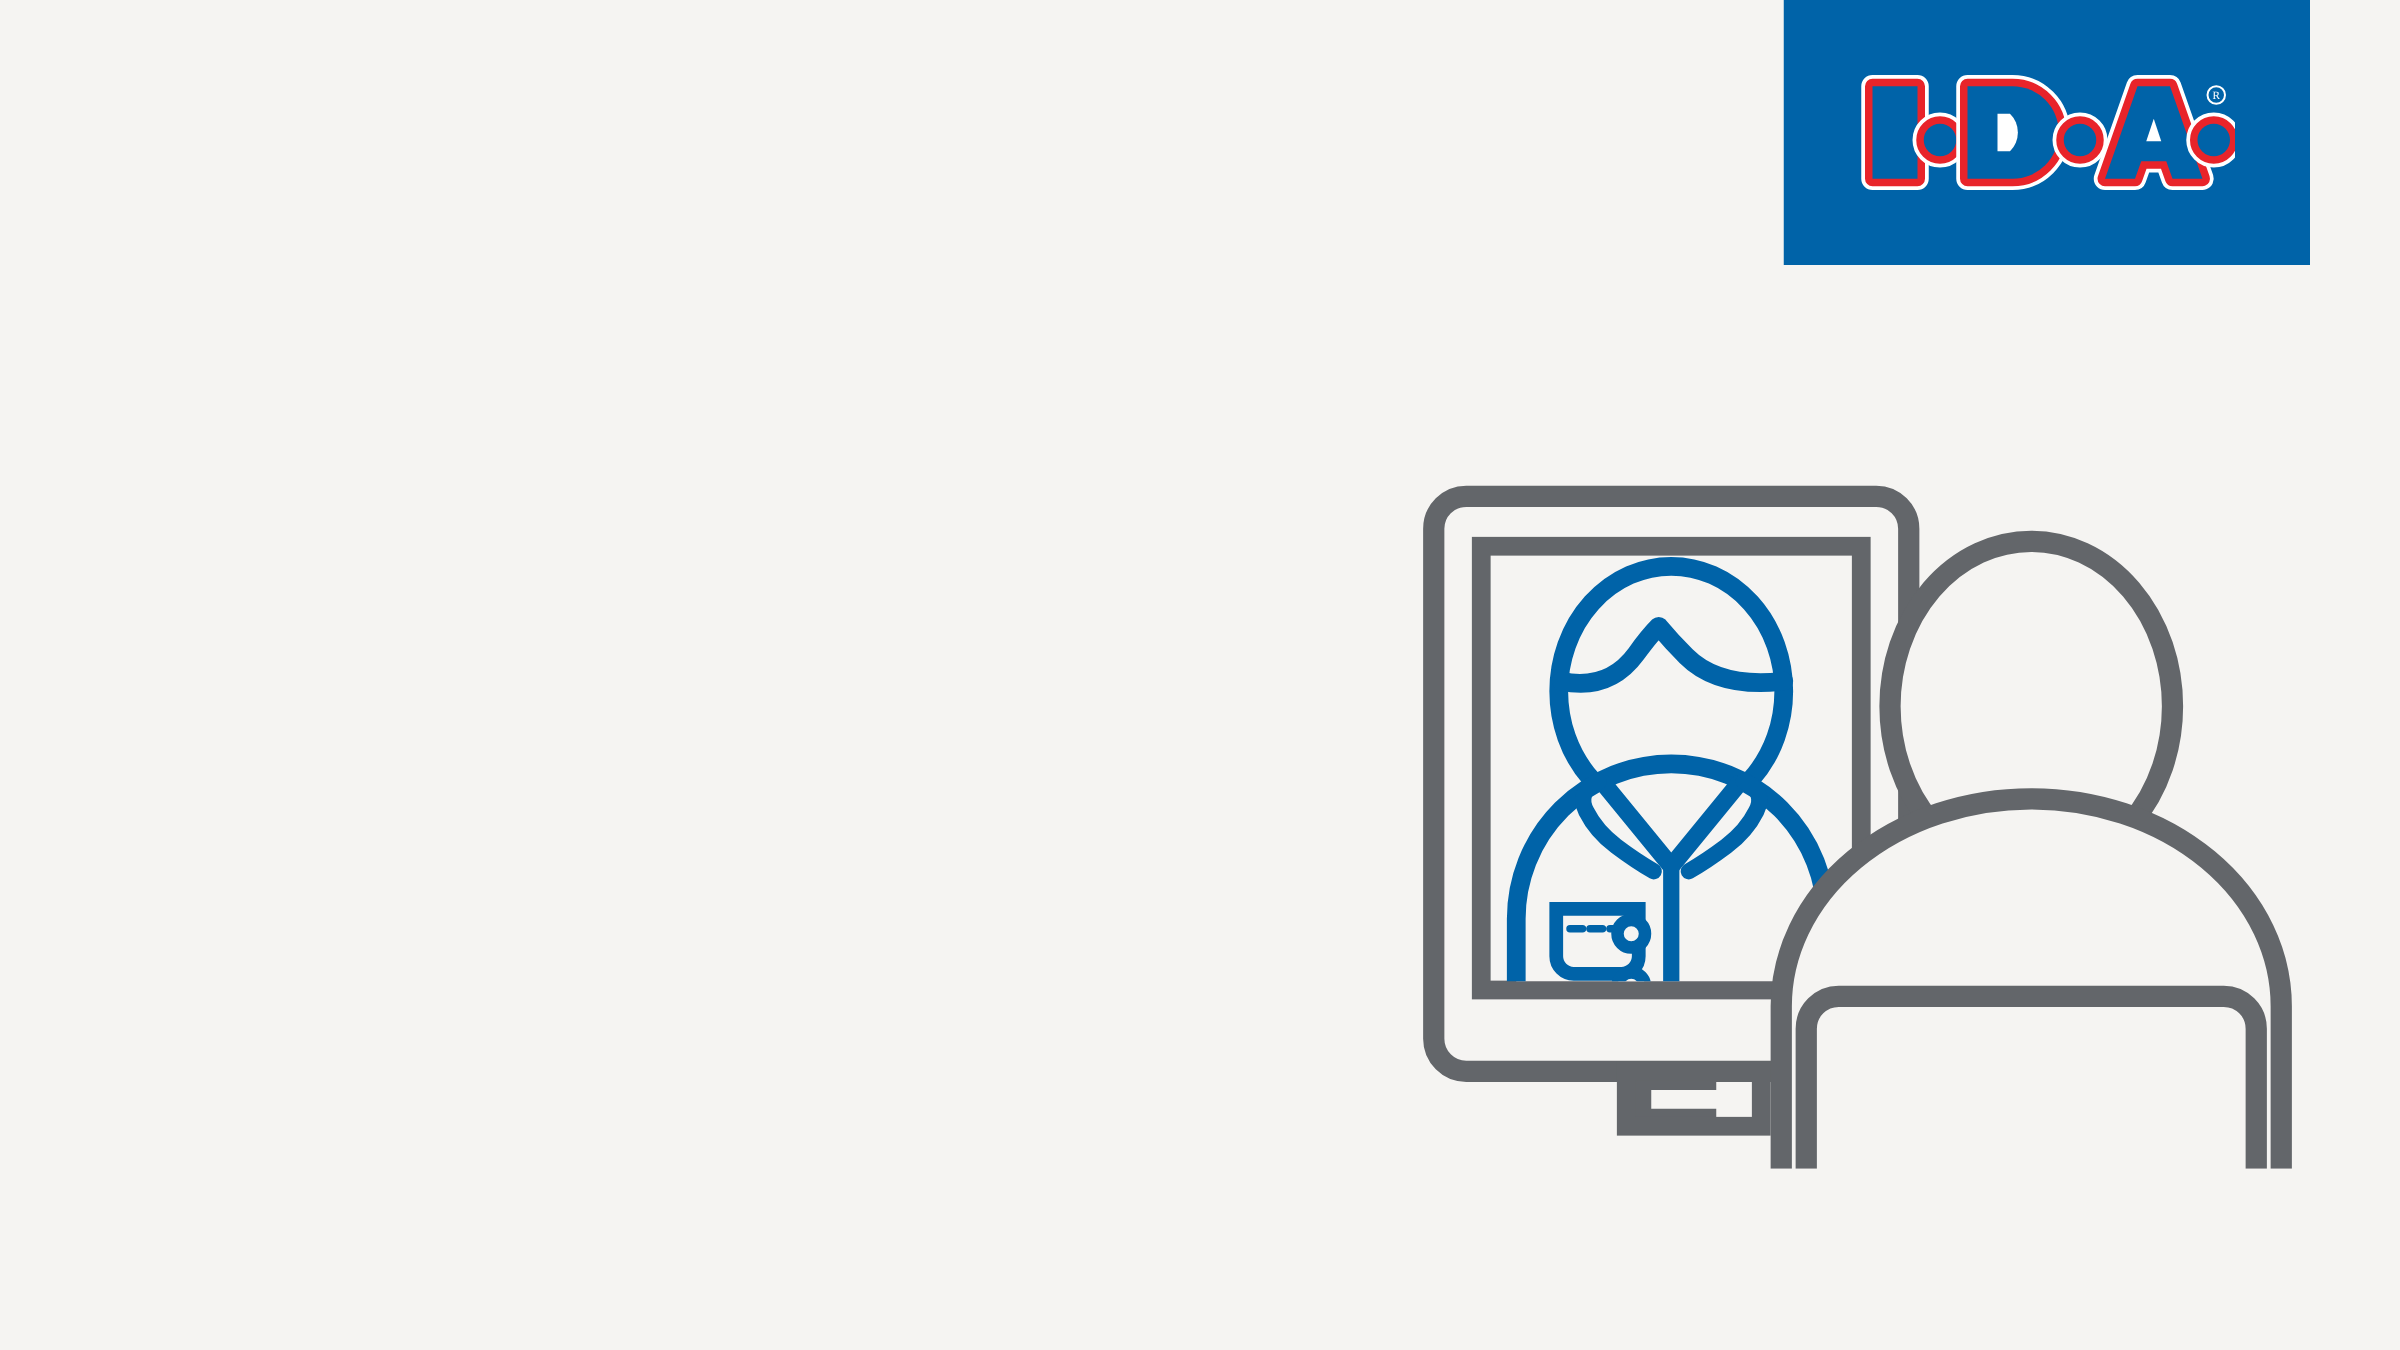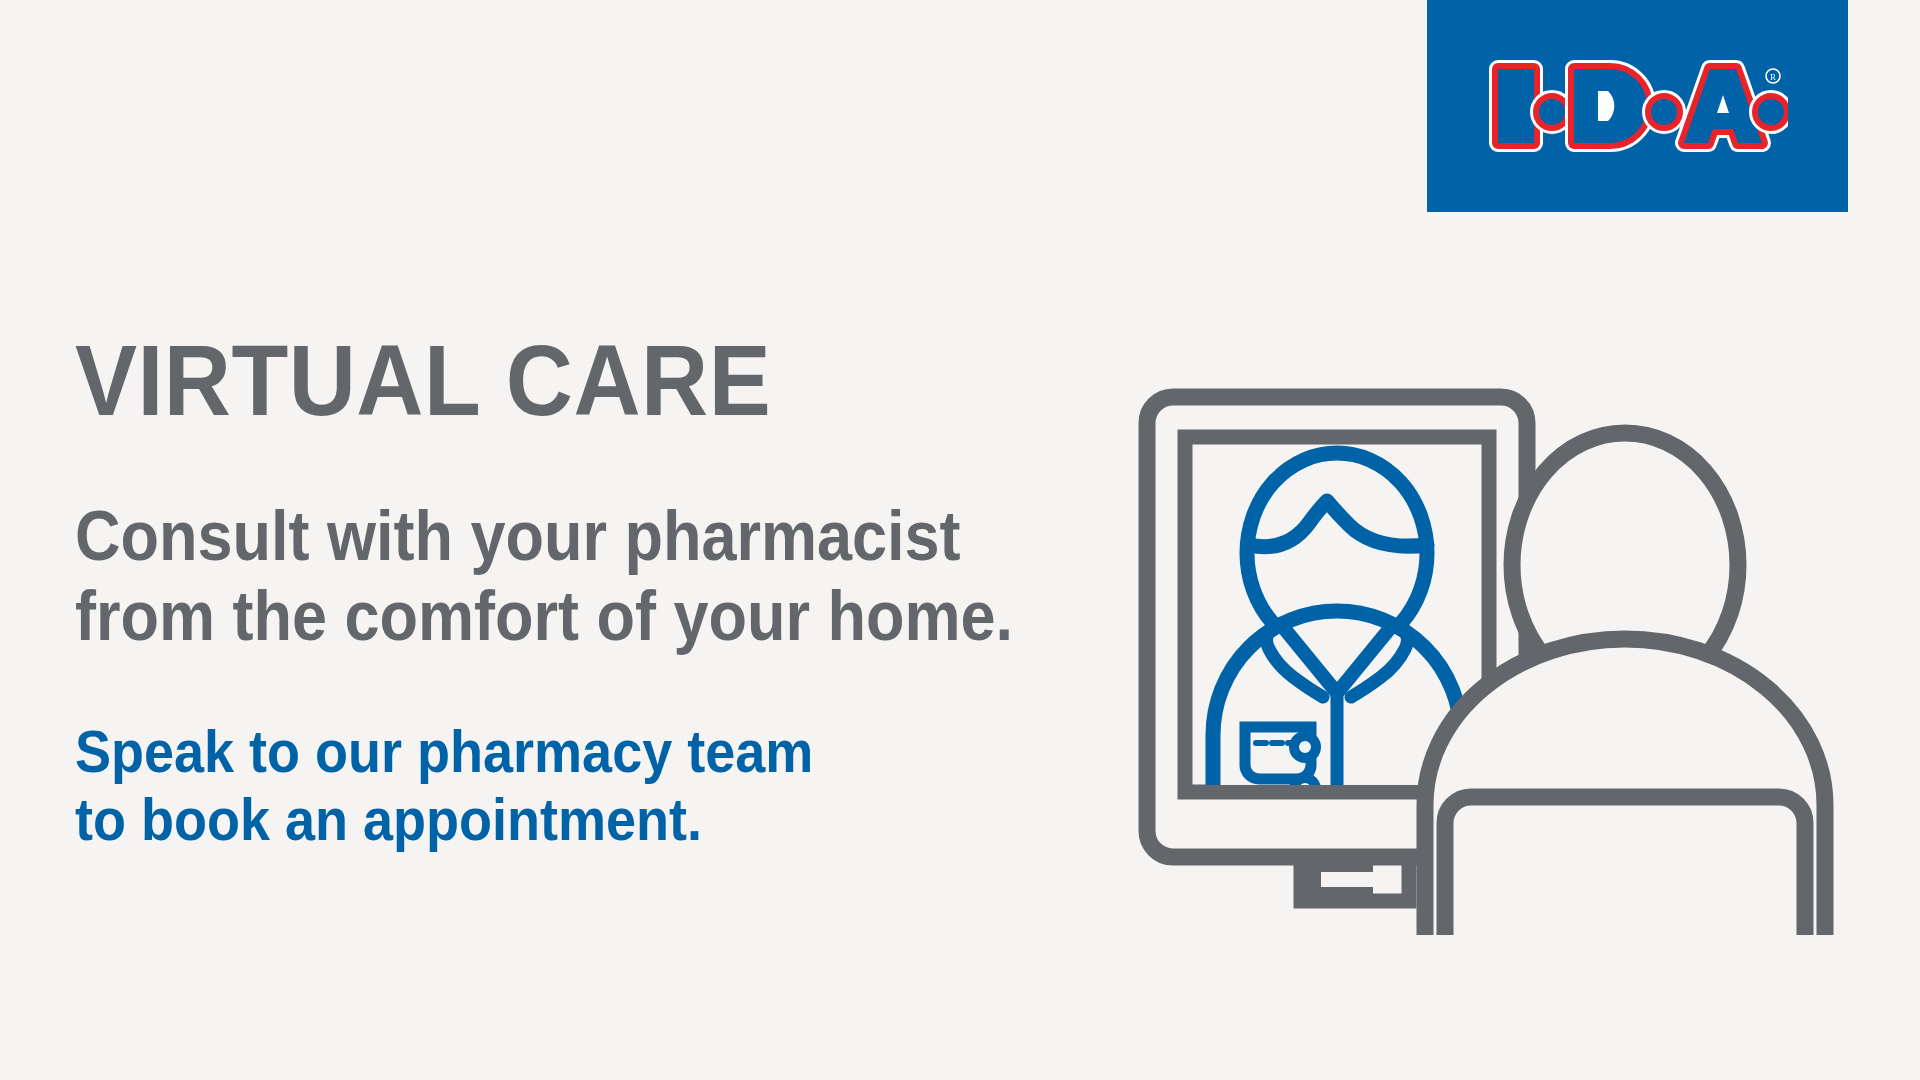--- a/index.html
+++ b/index.html
@@ -146,33 +146,20 @@
         </g>
       </g>
 
       <g>
         <circle cx="285" cy="25" r="7" fill="none" stroke="#ffffff" stroke-width="1.6"></circle>
         <text x="285" y="28.5" font-family="'Liberation Serif', serif" font-size="9" fill="#ffffff" text-anchor="middle">R</text>
       </g>
     </svg>
   </div>
 
-  <div id="copy">
-    <h1 id="headline" style="color: rgb(99, 102, 106);">VIRTUAL CARE</h1>
-
-    <p id="subhead" style="color: rgb(99, 102, 106);">
-      <span class="ln">Consult with your pharmacist</span>
-      <span class="ln">from the comfort of your home.</span>
-    </p>
-
-    <p id="cta" style="color: rgb(0, 99, 168);">
-      <span class="ln">Speak to our pharmacy team</span>
-      <span class="ln">to book an appointment.</span>
-    </p>
-  </div>
 
   <svg id="illustration" viewBox="0 0 740 560" aria-hidden="true">
 
     <g>
 
       <rect x="22" y="22" width="380" height="460" rx="26" ry="26" fill="#f5f4f2" stroke="#63666a" stroke-width="17"></rect>
 
       <rect x="60" y="62" width="304" height="355" fill="#f5f4f2" stroke="#63666a" stroke-width="15"></rect>
 
       <rect x="176" y="482" width="72" height="38" fill="#63666a"></rect>

